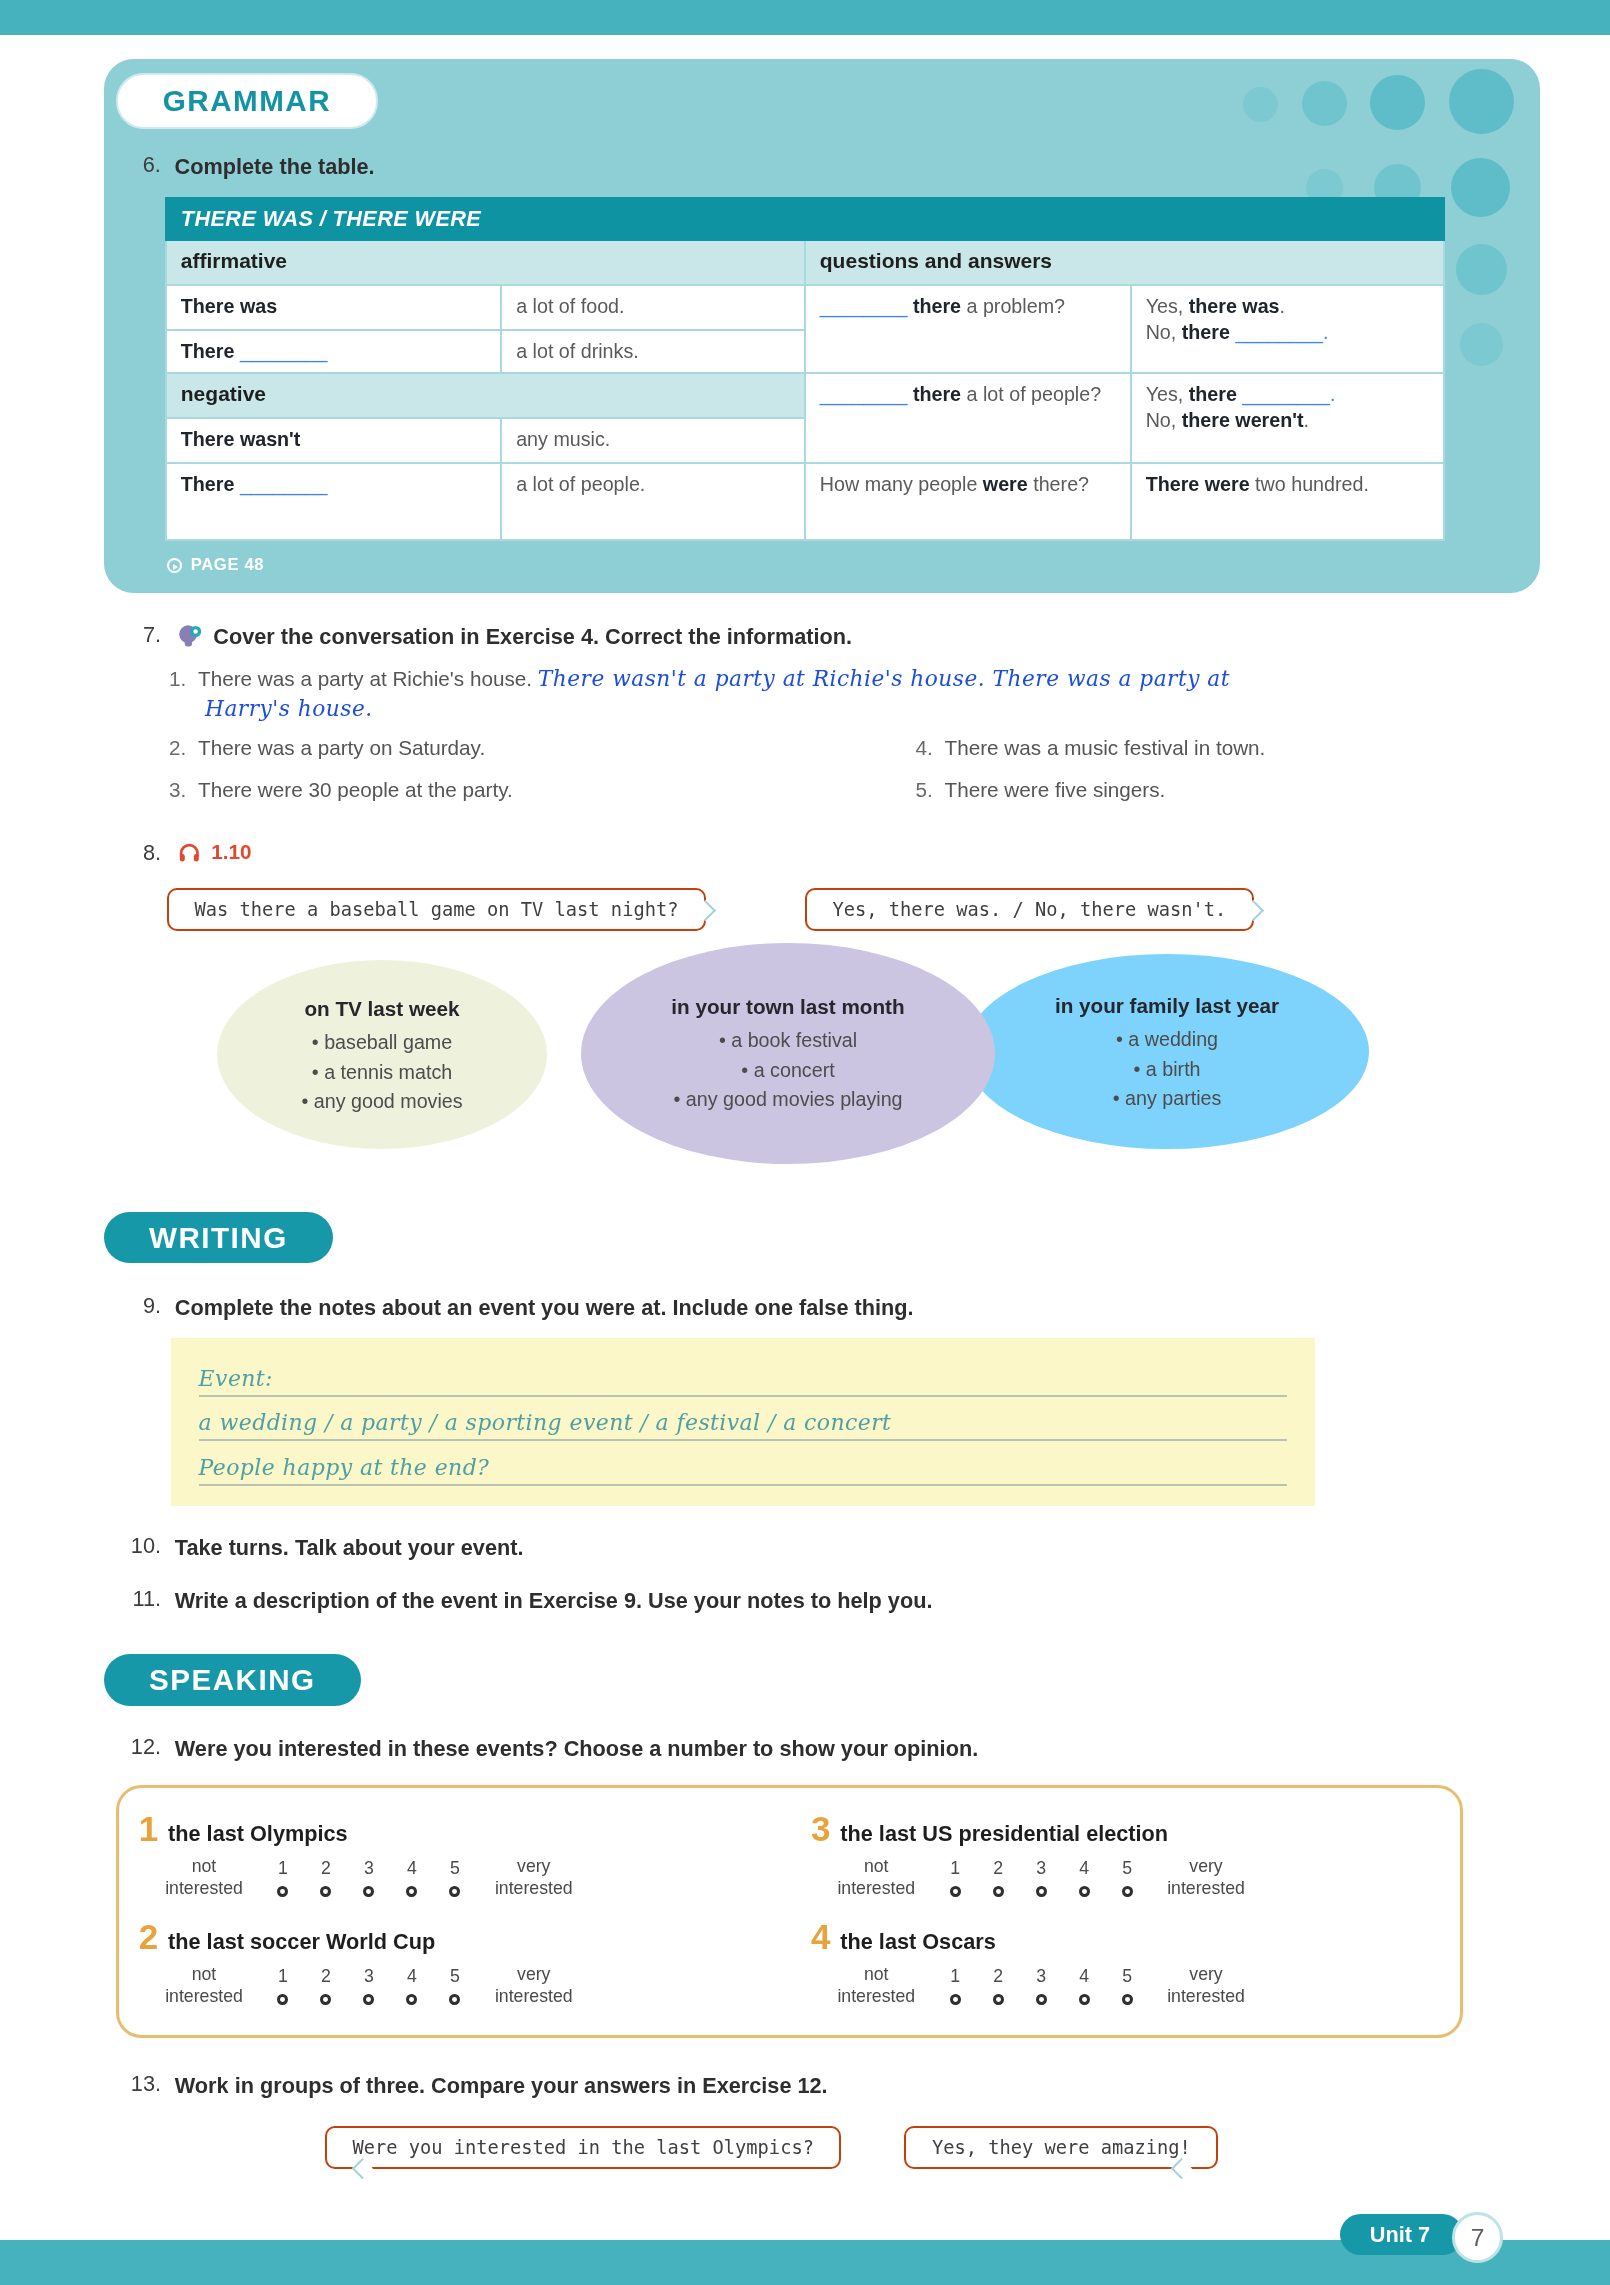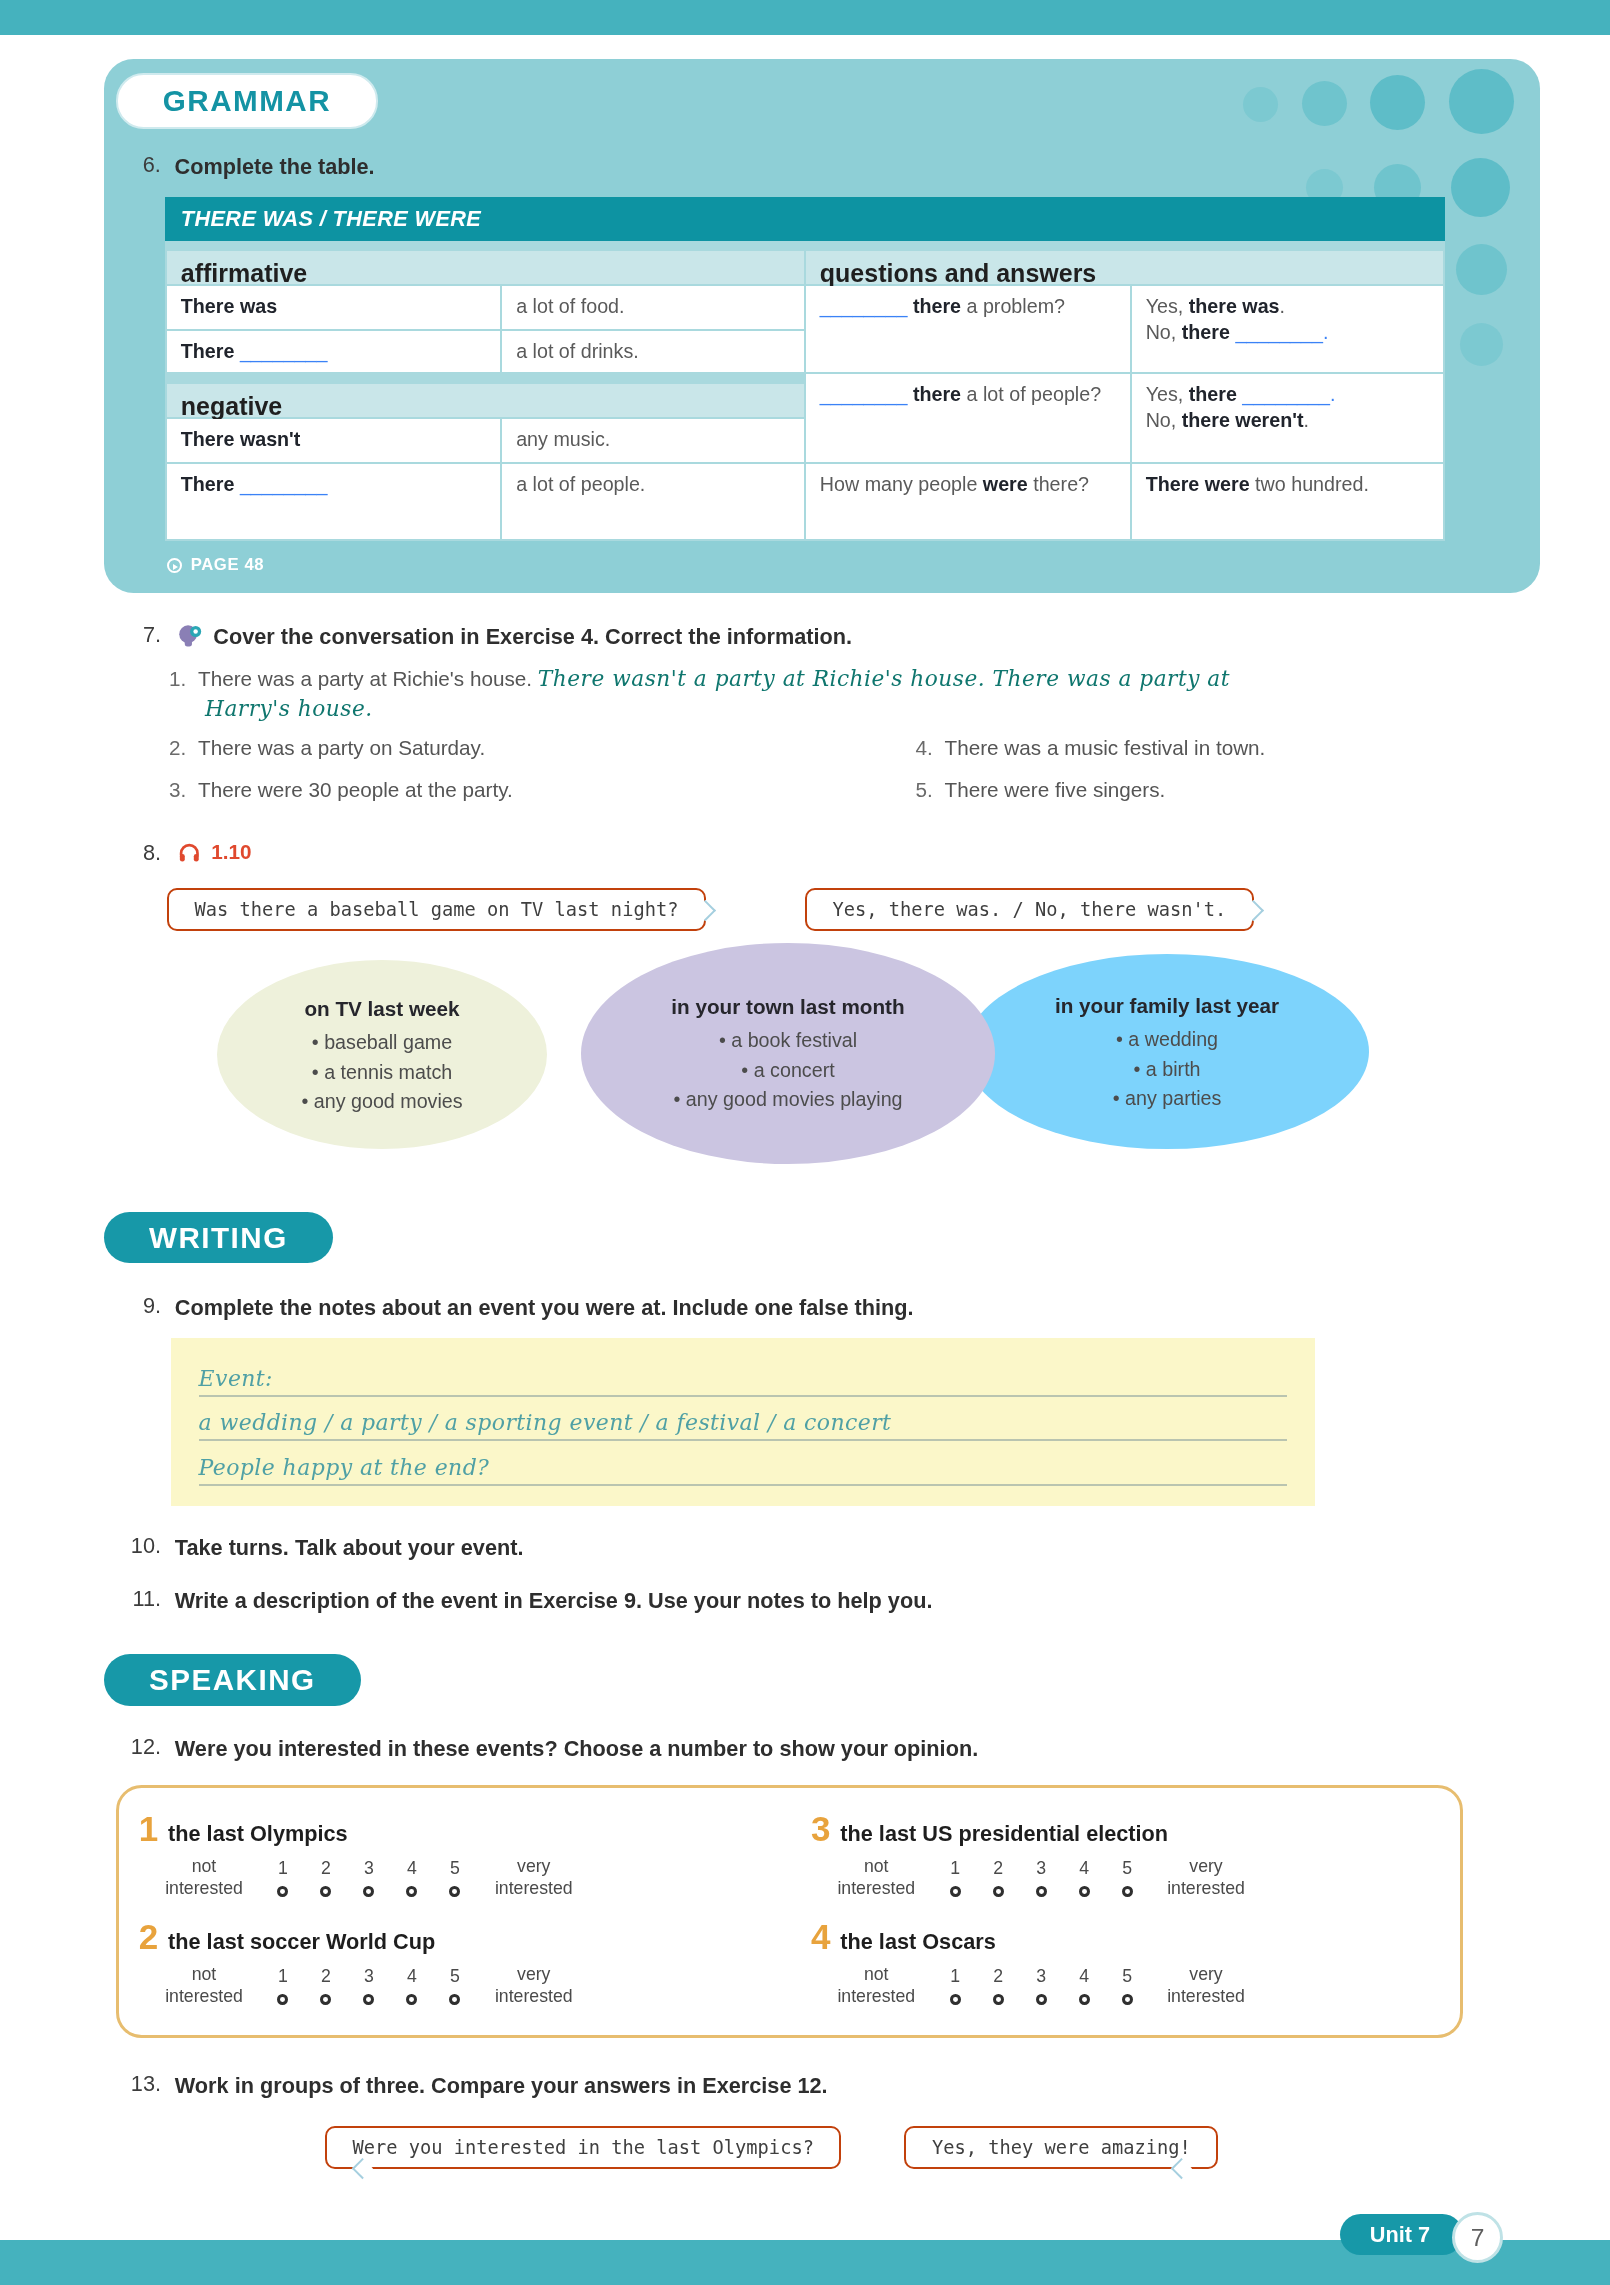--- a/index.html
+++ b/index.html
@@ -52,21 +52,21 @@
   .tbl-title {
     background:#0d93a2; color:#fff; font-style:italic; font-weight:bold;
     font-size:21.7px; padding:8.9px 15.8px; letter-spacing:0.4px;
   }
   .tbl {
     display:grid; grid-template-columns:1.05fr .95fr 1.02fr .98fr;
     grid-template-rows:43px 43px 41px 43px 43px 75px;
     gap:2px; background:#a9d9de; border:2px solid #a9d9de; border-top:none;
   }
   .c { background:#fff; padding:7.9px 13.8px; font-size:19.7px; color:#5a5a5a; line-height:1.3; }
-  .sub { background:#c9e6e9; color:#1f1f1f; font-weight:bold; font-size:25px; padding:7.9px 13.8px;margin-top:10px; }
+  .sub { background:#c9e6e9; color:#1f1f1f; font-weight:bold; font-size:21px; padding:7.9px 13.8px; }
   .b { color:#20242c; font-weight:bold; }
   .blank { color:#3b82f6; }
   .p-aff{grid-column:1/3;grid-row:1}
   .p-qa{grid-column:3/5;grid-row:1}
   .p-s1{grid-column:1;grid-row:2}.p-c1{grid-column:2;grid-row:2}
   .p-q1{grid-column:3;grid-row:2/4}.p-a1{grid-column:4;grid-row:2/4}
   .p-s2{grid-column:1;grid-row:3}.p-c2{grid-column:2;grid-row:3}
   .p-neg{grid-column:1/3;grid-row:4}
   .p-q2{grid-column:3;grid-row:4/6}.p-a2{grid-column:4;grid-row:4/6}
   .p-s3{grid-column:1;grid-row:5}.p-c3{grid-column:2;grid-row:5}
@@ -74,21 +74,21 @@
   .p-q3{grid-column:3;grid-row:6}.p-a3{grid-column:4;grid-row:6}
 
   .page-link { margin:13.8px 0 0 63px; color:#fff; font-weight:bold; font-size:16.7px; letter-spacing:0.6px; position:relative; z-index:3; cursor:pointer; }
   .page-link-icon { display:inline-block; width:14.8px; height:14.8px; border:2px solid #fff; border-radius:50%; margin-right:8.9px; position:relative; vertical-align:-3px; }
   .page-link-icon::after { content:''; position:absolute; left:3.9px; top:3.9px; border-left:5.9px solid #fff; border-top:3.4px solid transparent; border-bottom:3.4px solid transparent; }
 
   
   .ex7 { margin-top:29.6px; }
   .item-row { margin-left:169px; margin-top:9.9px; font-size:20.7px; color:#555; line-height:1.45; }
   .item-num { color:#6a6a6a; margin-right:11.8px; }
-  .hand { font-family:"DejaVu Serif", serif; font-style:italic; color:#0f766e; font-size:21.7px; letter-spacing:0.5px; }
+  .hand { font-family:"DejaVu Serif", serif; font-style:italic; color:#1d4ed8; font-size:21.7px; letter-spacing:0.5px; }
   .hand-line2 { margin-left:205px; margin-top:2px; }
   .ex7-cols { display:grid; grid-template-columns:1fr 1fr; margin-right:118px; }
   .ex7-cols .item-row { margin-top:11.8px; }
 
   
   .ex8 { margin-top:35px; }
   .bubble {
     position:relative; background:#fff; border:2px solid #c2410c; border-radius:9.9px;
     padding:8.9px 25.6px; font-family:"DejaVu Sans Mono", monospace; font-size:18.7px; color:#3f3f3f;
     white-space:nowrap;

